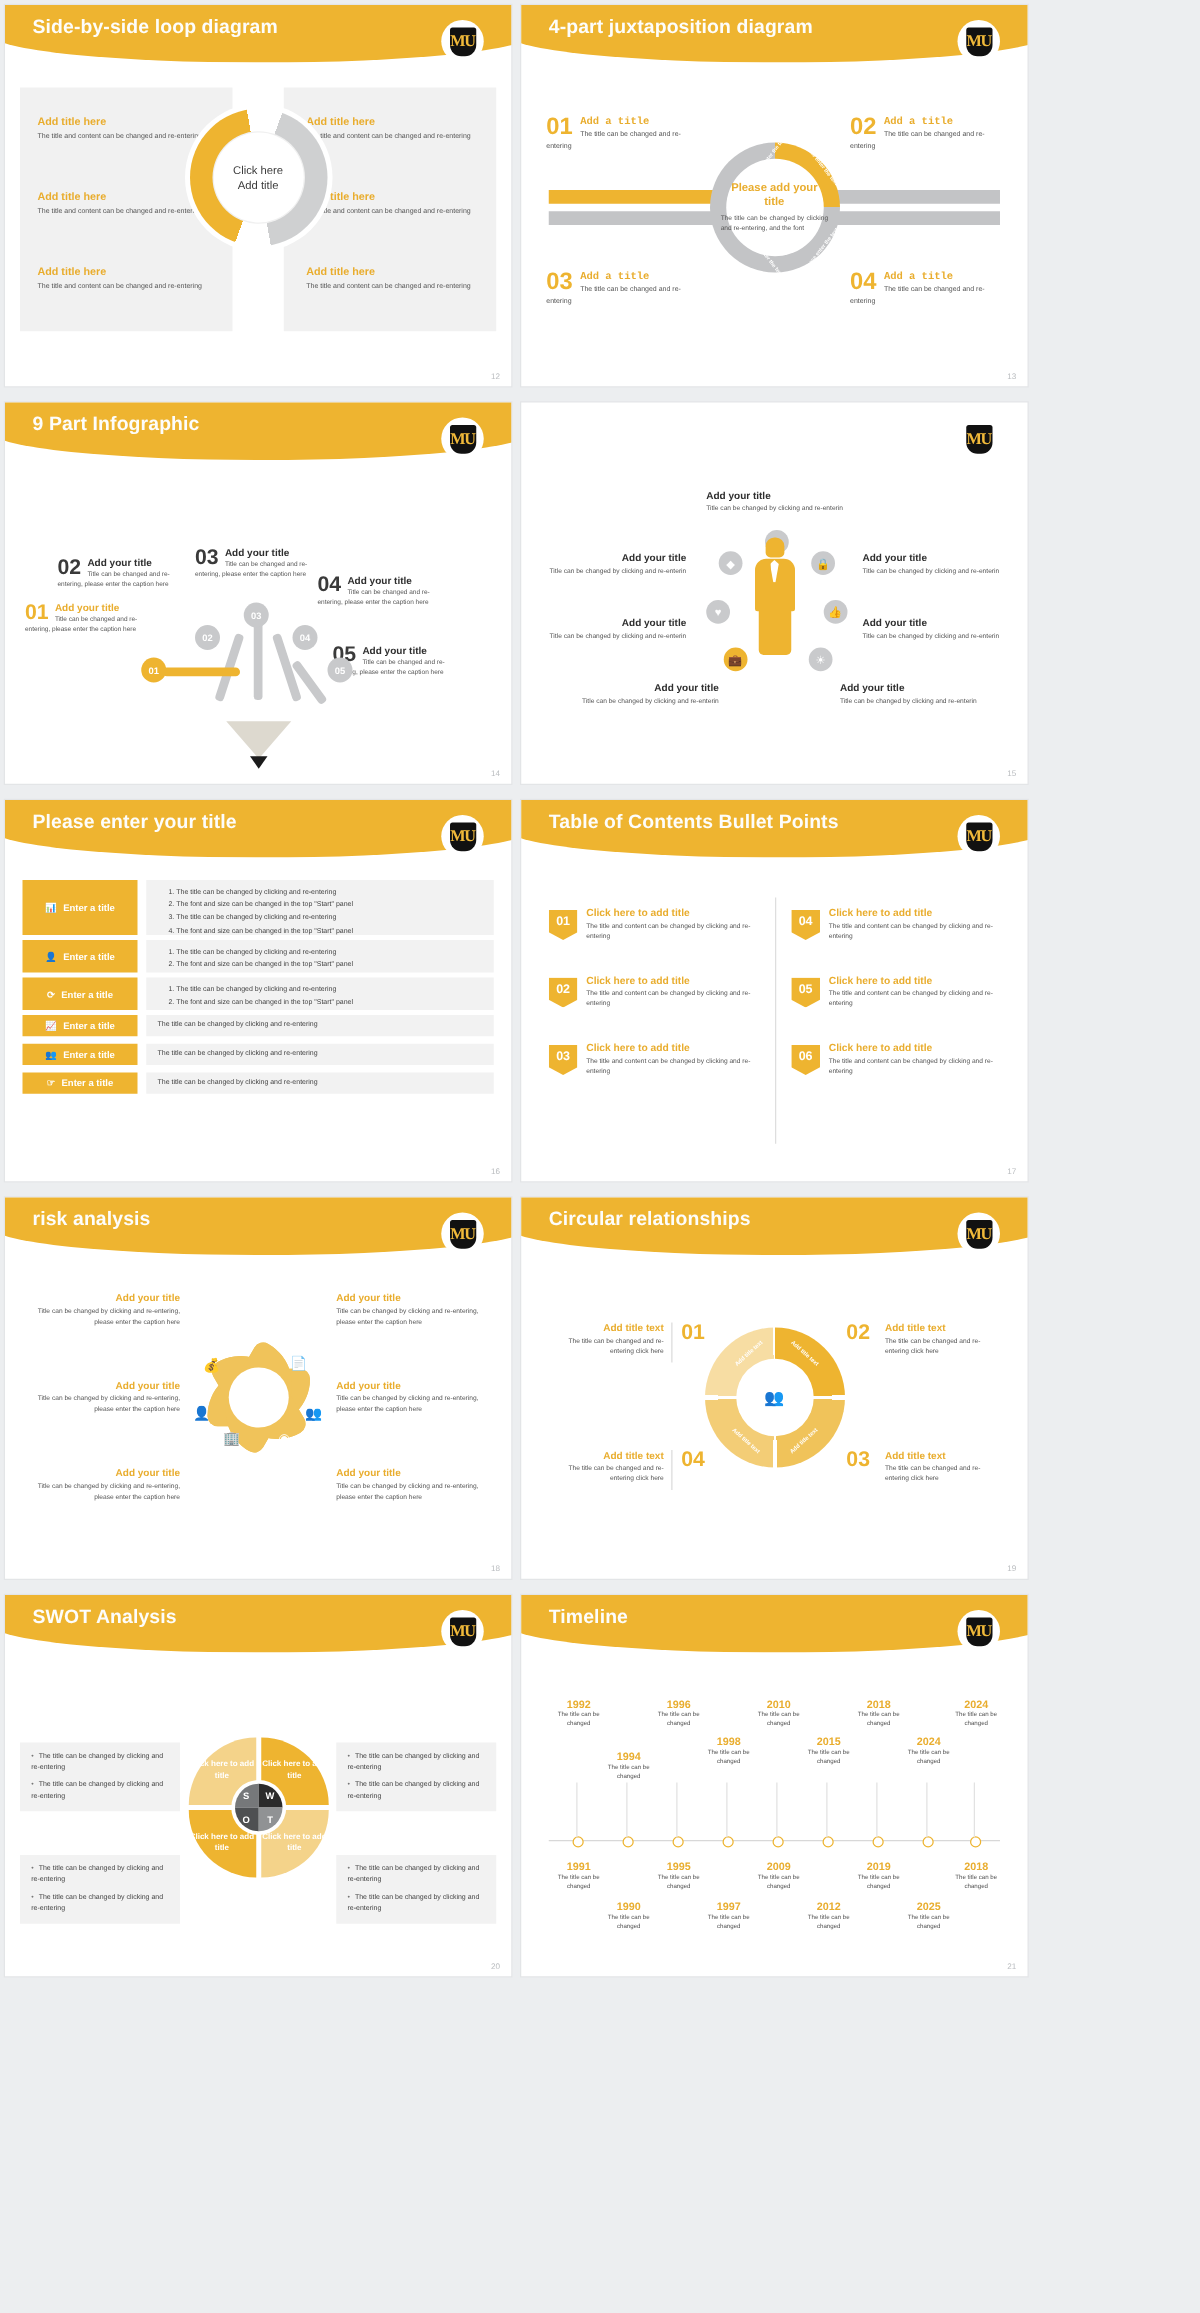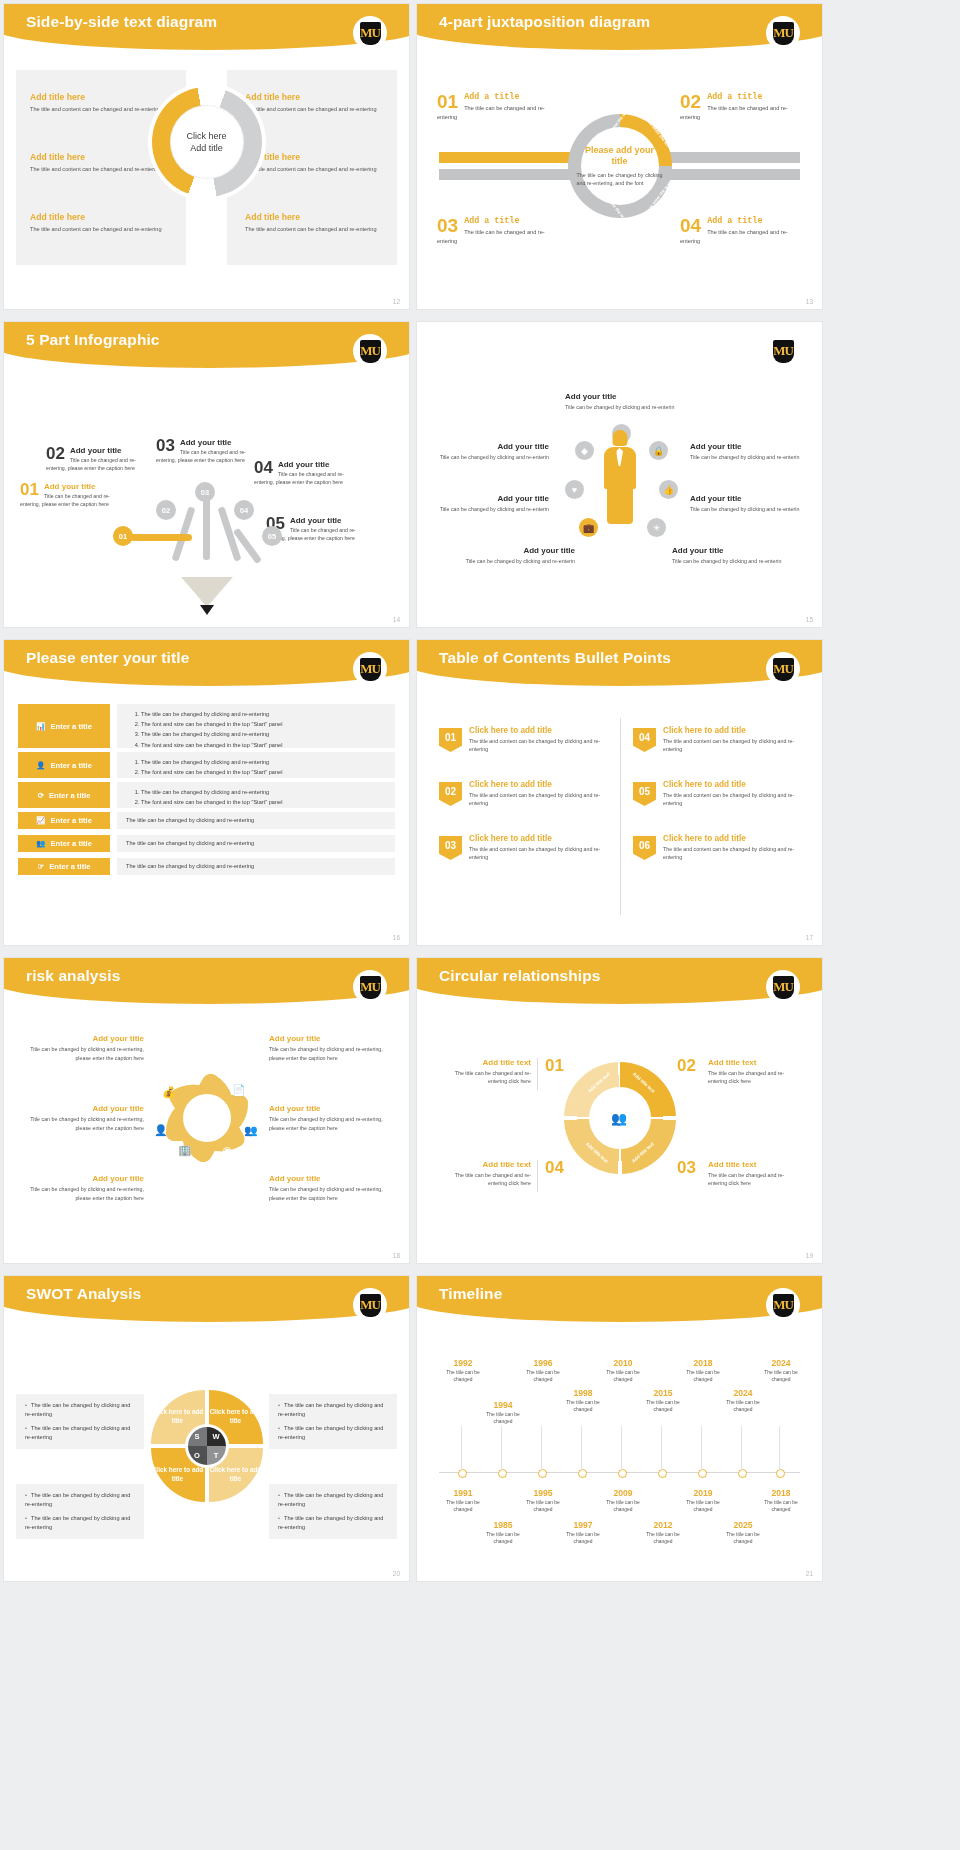--- a/index.html
+++ b/index.html
@@ -178,21 +178,21 @@
 </style>
 </head>
 <body>
 
 <div id="page">
 <div class="grid">
 
   <div class="slide s12">
     <div class="band">
           <div class="fill"></div>
-      <h1>Side-by-side text diagram</h1>
+      <h1>Side-by-side loop diagram</h1>
         </div>
     <div class="mu">
           <i>MU</i>
         </div>
 
     <div class="panel l"></div>
     <div class="panel r"></div>
 
     <div class="blk" style="left:26px;top:88px">
       <h4>Add title here</h4>
@@ -276,21 +276,21 @@
     <div class="cen">
       <h4>Please add your title</h4>
       <p>The title can be changed by clicking and re-entering, and the font</p>
         </div>
     <div class="pno">13</div>
   </div>
 
   <div class="slide s14">
     <div class="band">
           <div class="fill"></div>
-      <h1>5 Part Infographic</h1>
+      <h1>9 Part Infographic</h1>
         </div>
     <div class="mu">
           <i>MU</i>
         </div>
 
     <div class="it gold" style="left:16px;top:160px">
       <span class="n">01</span>
       <h4>Add your title</h4>
       <p>Title can be changed and re-entering, please enter the caption here</p>
         </div>
@@ -710,21 +710,21 @@
     <div class="ev" style="left:264px;top:212px">
       <span class="y">2019</span>
       <span class="d">The title can be changed</span>
         </div>
     <div class="ev" style="left:342px;top:212px">
       <span class="y">2018</span>
       <span class="d">The title can be changed</span>
         </div>
 
     <div class="ev" style="left:64px;top:244px">
-      <span class="y">1985</span>
+      <span class="y">1990</span>
       <span class="d">The title can be changed</span>
         </div>
     <div class="ev" style="left:144px;top:244px">
       <span class="y">1997</span>
       <span class="d">The title can be changed</span>
         </div>
     <div class="ev" style="left:224px;top:244px">
       <span class="y">2012</span>
       <span class="d">The title can be changed</span>
         </div>

